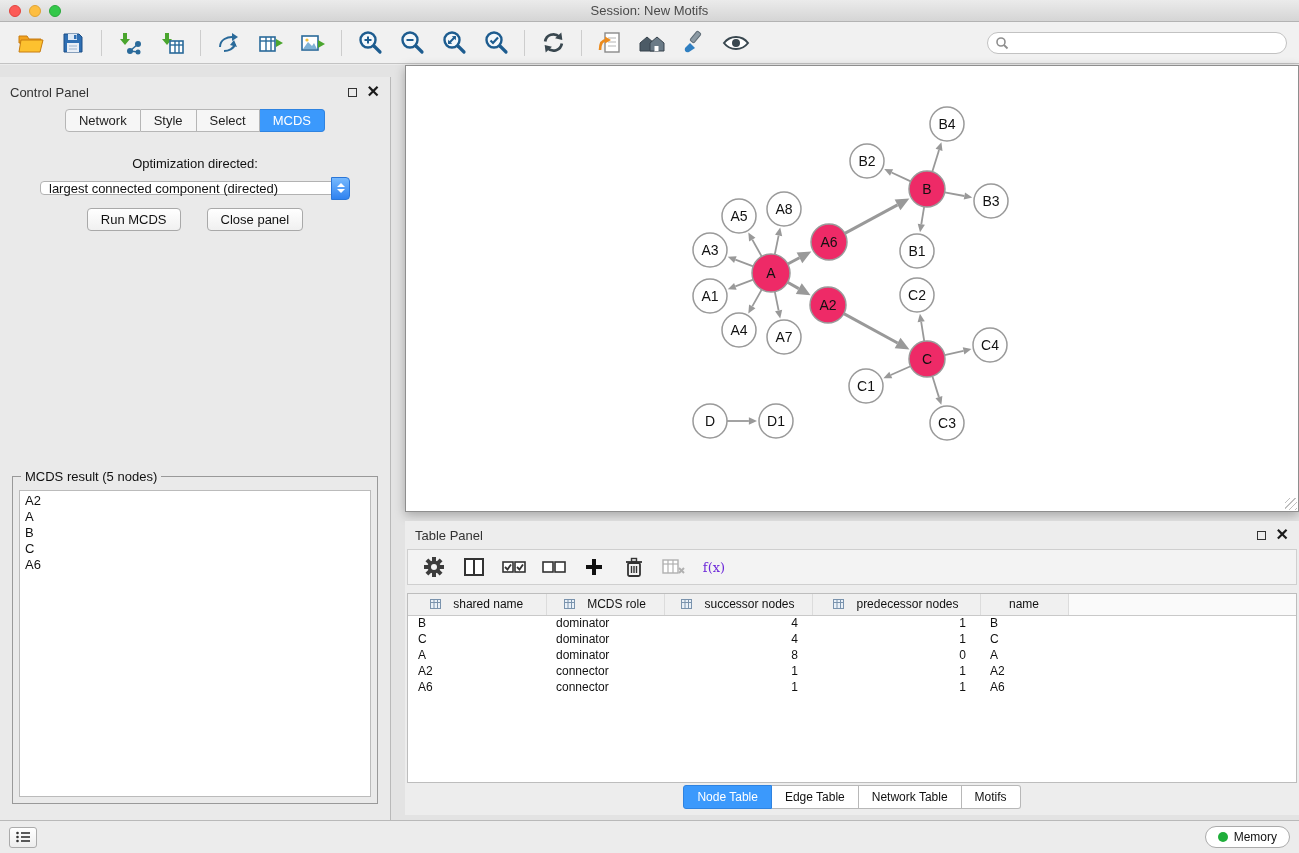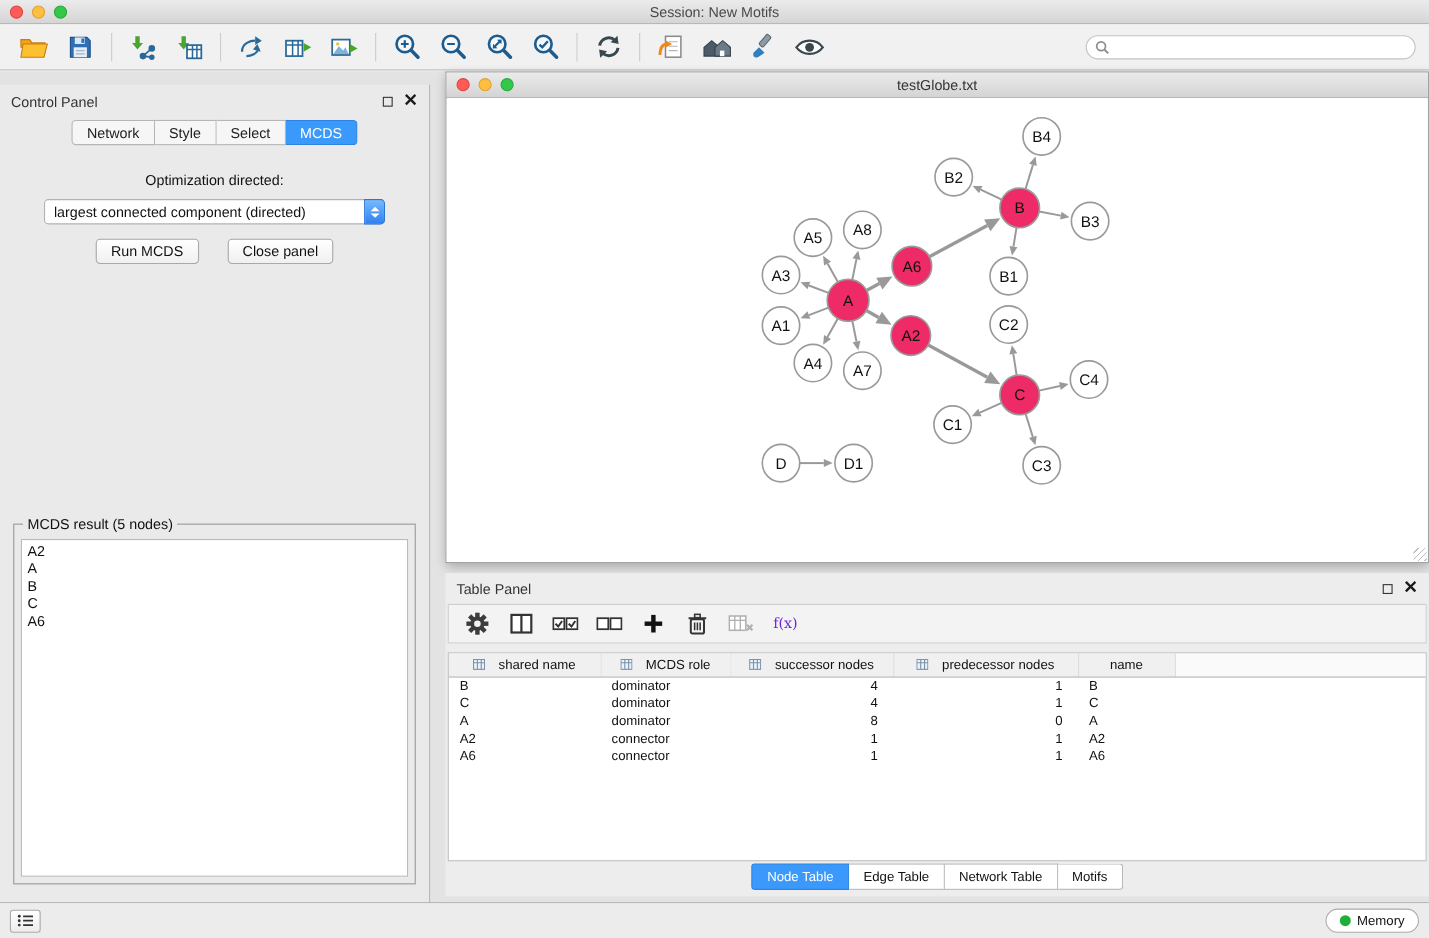--- a/index.html
+++ b/index.html
@@ -32,21 +32,21 @@
 .cp-header{height:30px;display:flex;align-items:center;padding:0 10px;font-size:13px;color:#333}
 .panel-controls{margin-left:auto;display:flex;align-items:center;gap:10px}
 .float-ic{width:9px;height:9px;border:1.5px solid #333;display:inline-block}
 .close-x{font-size:16px;font-weight:bold;color:#1a1a1a;line-height:1}
 .cp-tabs{display:flex;justify-content:center;margin-top:2px}
 .cp-tab{font-size:13px;padding:3px 13px;background:#f6f6f6;border:1px solid #b6b6b6;border-left:none;color:#222}
 .cp-tab:first-child{border-left:1px solid #b6b6b6;border-radius:4px 0 0 4px}
 .cp-tab:last-child{border-radius:0 4px 4px 0}
 .cp-tab.active{background:#3b99fc;border-color:#2f83e0;color:#fff}
 .opt-label{text-align:center;font-size:13px;margin-top:24px}
-.dropdown{width:310px;height:23px;margin:10px auto 0;background:#fff;border:1px solid #b2b2b2;border-radius:4px;display:flex;align-items:center;font-size:13px}
+.dropdown{width:310px;height:14px;margin:10px auto 0;background:#fff;border:1px solid #b2b2b2;border-radius:4px;display:flex;align-items:center;font-size:13px}
 .dd-text{flex:1;padding:0 8px;white-space:nowrap;overflow:hidden}
 .dd-stepper{width:19px;height:23px;margin:-1px -1px -1px 0;border-radius:0 4px 4px 0;background:linear-gradient(#76b9fe,#2f82f0);display:flex;flex-direction:column;align-items:center;justify-content:center;gap:2px;border:1px solid #2a76d8}
 .dd-up{width:0;height:0;border-left:4px solid transparent;border-right:4px solid transparent;border-bottom:4px solid #fff}
 .dd-down{width:0;height:0;border-left:4px solid transparent;border-right:4px solid transparent;border-top:4px solid #fff}
 .cp-buttons{display:flex;justify-content:center;gap:26px;margin-top:13px}
 .btn{font-size:13px;padding:3px 13px;background:linear-gradient(#ffffff,#f0f0f0);border:1px solid #a9a9a9;border-radius:4px;color:#111}
 .result-box{position:absolute;left:12px;right:12px;top:392px;bottom:16px;border:1px solid #999;padding:6px;background:transparent}
 .result-box legend{font-size:13px;padding:0 4px;margin-left:2px}
 .result-list{width:100%;height:100%;background:#fff;border:1px solid #bbb;overflow:auto;font-size:13px;padding:2px 5px}
 .result-item{line-height:16px}
@@ -276,28 +276,20 @@
             <div class="result-item">A2</div>
             <div class="result-item">A</div>
             <div class="result-item">B</div>
             <div class="result-item">C</div>
             <div class="result-item">A6</div>
           </div>
       </fieldset>
     </div>
 
     <div class="network-window">
-      <div class="nw-titlebar">
-        <span class="nw-traffic">
-          <span class="tl red"></span>
-          <span class="tl yellow"></span>
-          <span class="tl green"></span>
-        </span>
-        <span>testGlobe.txt</span>
-      </div>
       <div class="nw-canvas">
         <svg class="graph" viewBox="0 0 892 421" preserveAspectRatio="xMidYMid meet">
             <line x1="347.22175155851795" y1="189.70327400252603" x2="329.3573964612718" y2="196.43901444902866" stroke="#999999" stroke-width="1.8"></line>
             <polygon points="321.77824844148205,199.29672599747397 328.07142626447137,193.0283978401233 330.6433666580722,199.84963105793403" fill="#999999"></polygon>
             <line x1="347.22175155851795" y1="176.29672599747397" x2="329.3573964612718" y2="169.56098555097134" stroke="#999999" stroke-width="1.8"></line>
             <polygon points="321.77824844148205,166.70327400252603 330.6433666580722,166.15036894206597 328.07142626447137,172.9716021598767" fill="#999999"></polygon>
             <line x1="355.6988396225549" y1="199.56769192232414" x2="346.26639190677696" y2="216.36923941605346" stroke="#999999" stroke-width="1.8"></line>
             <polygon points="342.3011603774451,223.43230807767586 343.0880110090469,214.58488522785413 349.444772804507,218.1535936042528" fill="#999999"></polygon>
             <line x1="355.6988396225549" y1="166.43230807767586" x2="346.26639190677696" y2="149.63076058394654" stroke="#999999" stroke-width="1.8"></line>
             <polygon points="342.3011603774451,142.56769192232414 349.444772804507,147.8464063957472 343.0880110090469,151.41511477214587" fill="#999999"></polygon>

